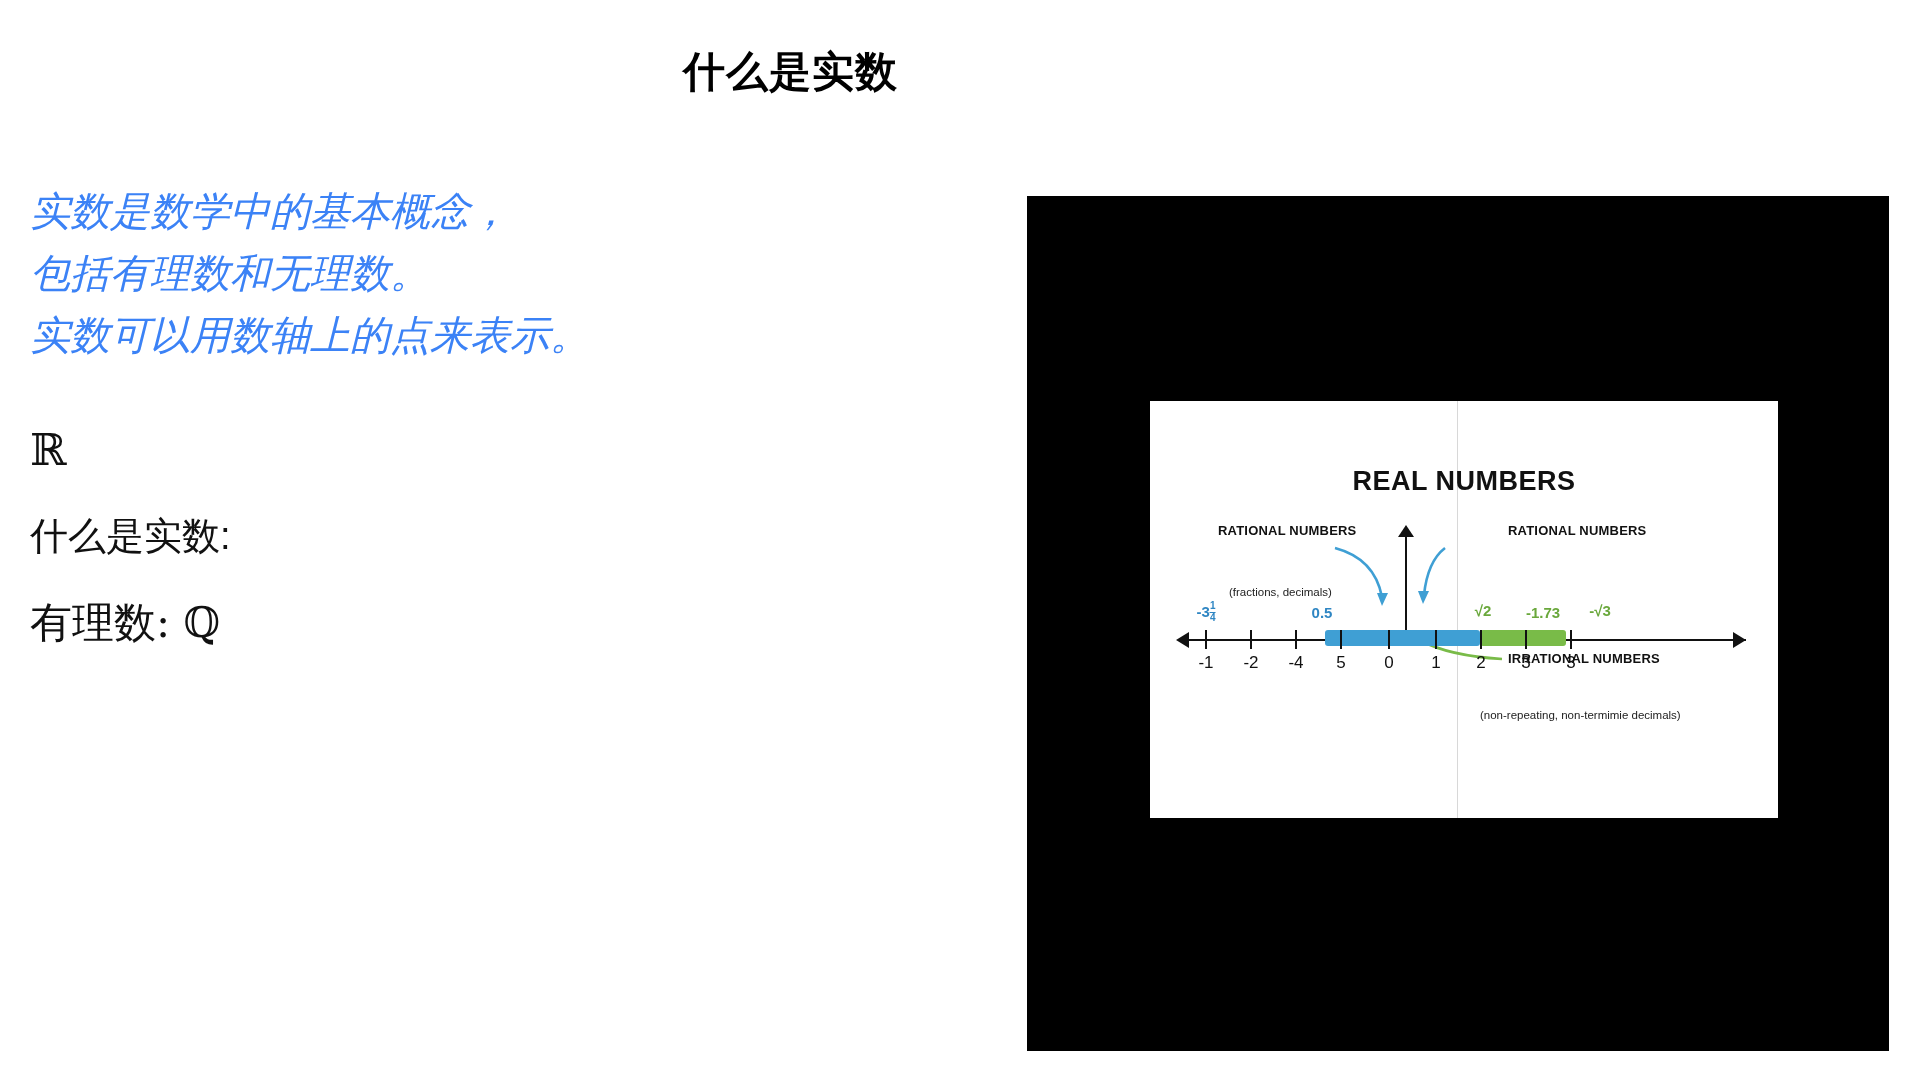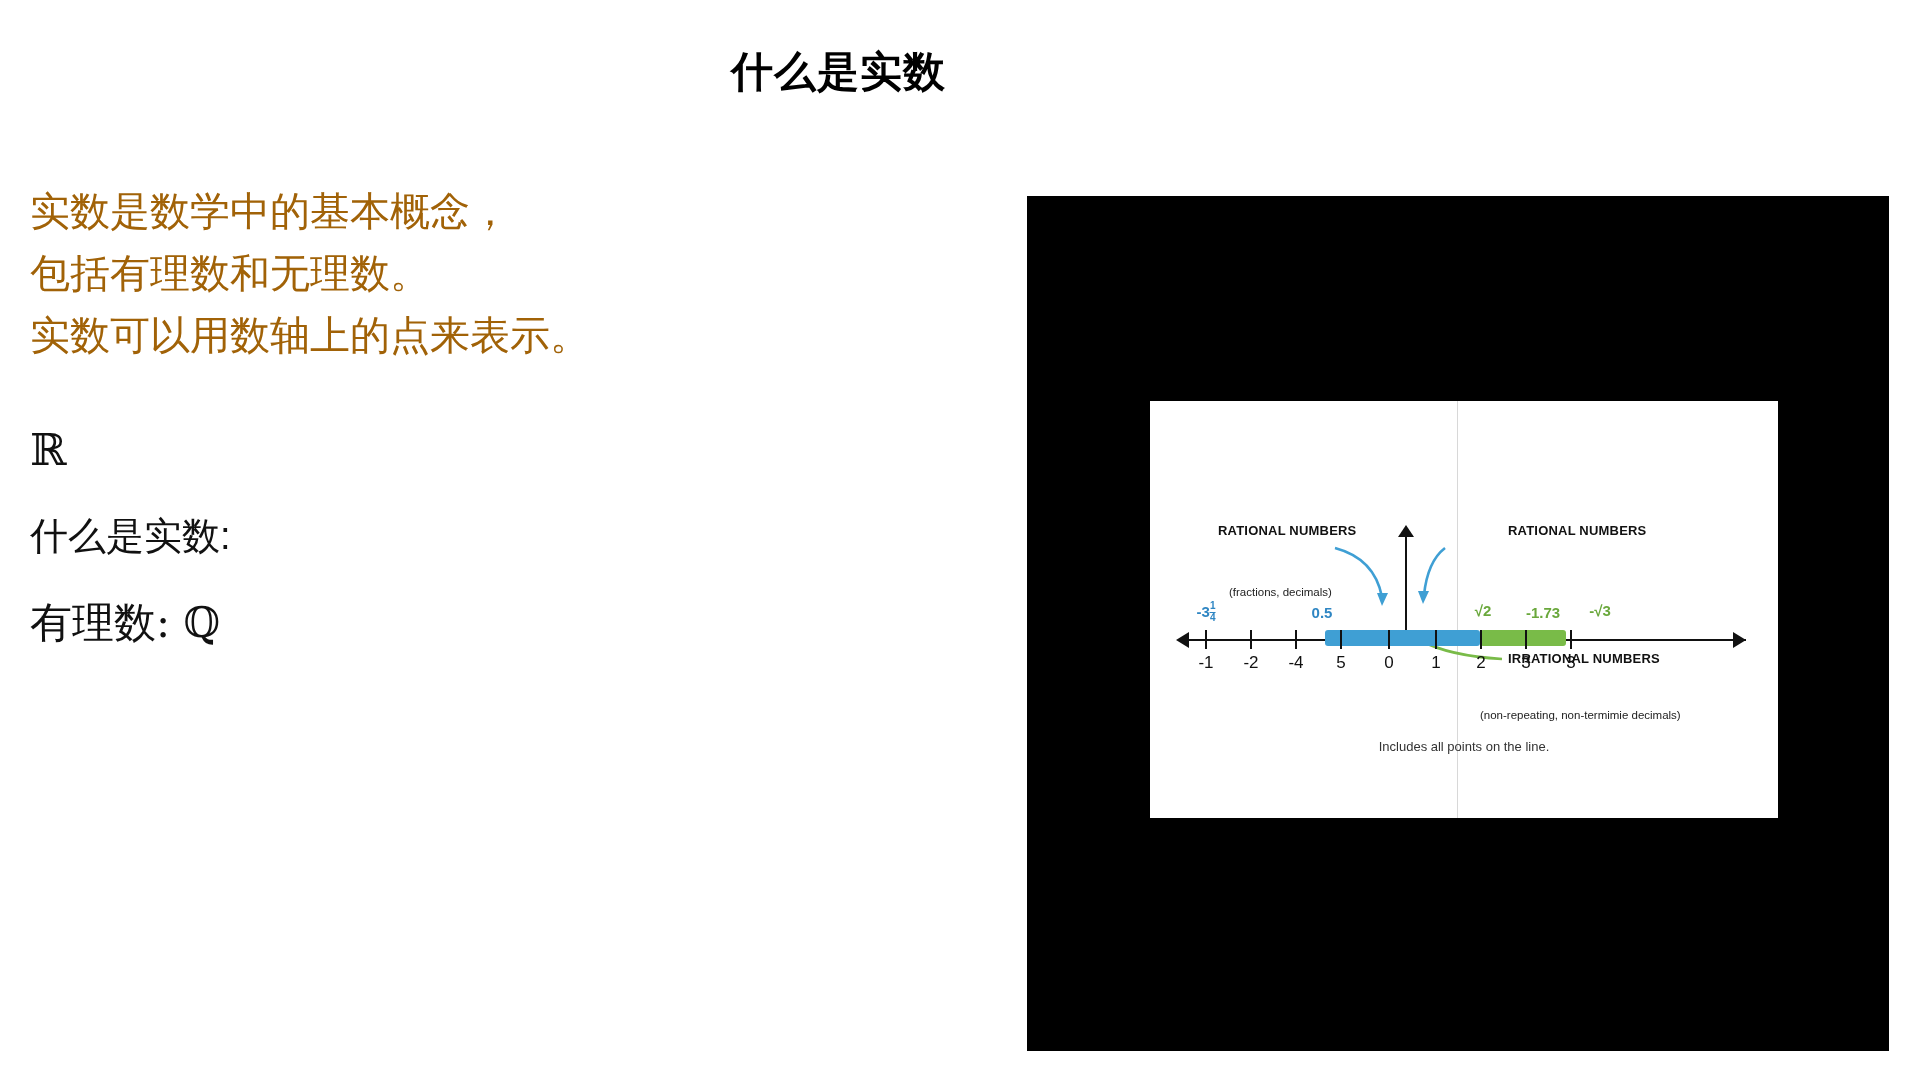--- a/index.html
+++ b/index.html
@@ -21,34 +21,34 @@
     position: absolute;
     top: 44px;
     left: 0;
     width: 1581px;
     text-align: center;
     font-size: 42px;
     font-weight: bold;
     color: #000000;
     letter-spacing: 1px;
     font-family: "Liberation Sans", sans-serif;
-    padding-left: 48px;
   }
   .content-left {
     position: absolute;
     top: 180px;
     left: 30px;
     width: 740px;
   }
   .para-line {
     font-size: 40px;
-    color: #a16207;
+    color: #3b82f6;
     line-height: 1.55;
     font-family: "Liberation Sans", sans-serif;
     white-space: pre;
+    font-style: italic;
   }
   .block-gap {
     height: 26px;
   }
   .label-line {
     font-size: 38px;
     color: #111111;
     line-height: 1.5;
     font-family: "Liberation Sans", sans-serif;
   }
@@ -250,20 +250,21 @@
     <div class="block-gap"></div>
     <div class="mixed-line">有理数: ℚ</div>
     <div class="block-gap"></div>
   </div>
 
   <div class="image-panel">
     <div class="inner-card">
 
       <div class="vline"></div>
 
+      <div class="card-title">REAL NUMBERS</div>
 
       <div class="anno" style="left:68px; top:122px;">RATIONAL NUMBERS</div>
       <div class="anno-sub" style="left:79px; top:139px;">(fractions, decimals)</div>
       <div class="anno" style="left:358px; top:122px;">RATIONAL NUMBERS</div>
       <div class="anno" style="left:358px; top:250px;">IRRATIONAL NUMBERS</div>
       <div class="anno-sub" style="left:330px; top:262px;">(non-repeating, non-termimie decimals)</div>
 
       <svg class="curve" width="628" height="417">
         <path d="M185,147 C215,155 228,175 232,196" stroke="#3f9fd4" stroke-width="2.6" fill="none"></path>
         <polygon points="232,205 227,192 238,192" fill="#3f9fd4"></polygon>
@@ -302,16 +303,15 @@
       <div class="tick-label" style="left:376px;">3</div>
       <div class="tick-label" style="left:421px;">3</div>
 
       <div class="val-blue" style="left:56px; top:200px;"><span>-3</span><span class="frac"><span class="num">1</span><span class="den">4</span></span></div>
       <div class="val-blue" style="left:172px; top:203px;">0.5</div>
 
       <div class="val-green" style="left:333px; top:201px;">√2</div>
       <div class="val-green" style="left:393px; top:203px;">-1.73</div>
       <div class="val-green" style="left:450px; top:201px;">-√3</div>
 
-      <div class="footnote">Includes all points on the line.</div>
     </div>
   </div>
 </div>
 
 </body></html>

